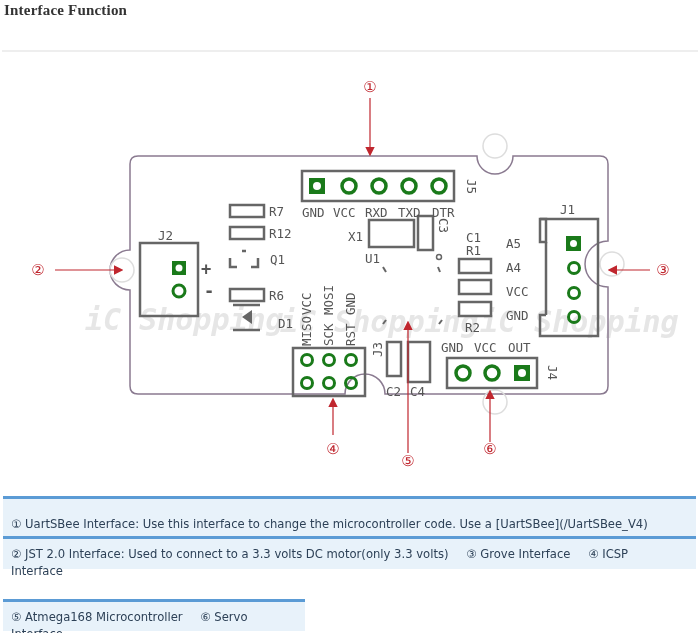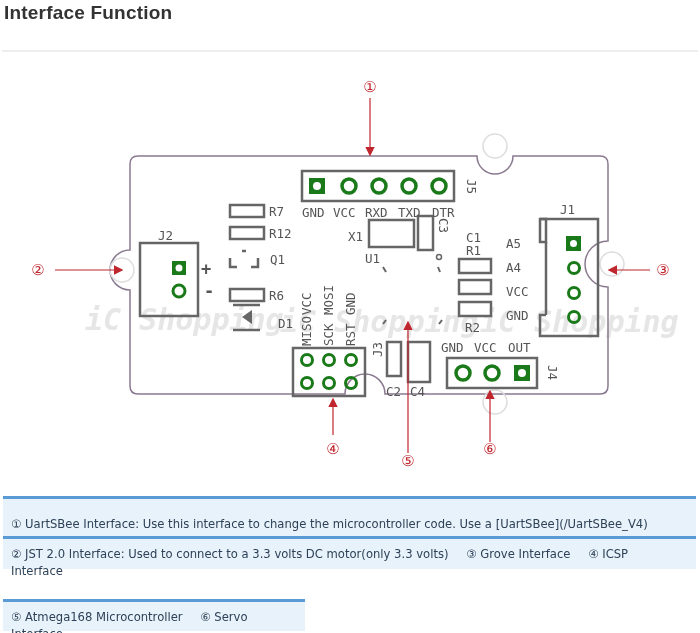--- a/index.html
+++ b/index.html
@@ -1,17 +1,17 @@
 <!DOCTYPE html>
 <html><head>
 <meta charset="utf-8">
 <style>
   html, body { margin: 0; padding: 0; background: #ffffff; }
   body { width: 700px; height: 633px; position: relative; overflow: hidden; font-family: "DejaVu Sans", sans-serif; }
-  .title { position: absolute; left: 4px; top: 2px; font-family: Liberation Sans, sans-serif; font-weight: bold; font-size: 19px; color: #333; letter-spacing: 0.2px; }
+  .title { position: absolute; left: 4px; top: 2px; font-family: Liberation Serif, serif; font-weight: bold; font-size: 15px; color: #333; letter-spacing: 0.2px; }
   .title-rule { position: absolute; left: 2px; right: 2px; top: 50px; height: 2px; background: #eeeeee; }
   .diagram { position: absolute; left: 0; top: 60px; width: 700px; height: 420px; }
   .note { position: absolute; background: #e8f2fa; border-top: 3px solid #5b9bd5; color: #2d4157; font-family: "DejaVu Sans", sans-serif; font-size: 11.6px; line-height: 17px; box-sizing: border-box; }
   .note span.item { margin-right: 14px; }
   .note1 { left: 3px; top: 496px; width: 693px; height: 60px; padding: 17px 8px 0 8px; }
   .note2 { left: 3px; top: 536px; width: 693px; height: 33px; padding: 7px 8px 0 8px; }
   .note3 { left: 3px; top: 599px; width: 302px; height: 32px; padding: 7px 8px 0 8px; }
   svg text { font-family: "DejaVu Sans Mono", monospace; }
 </style>
 </head>

